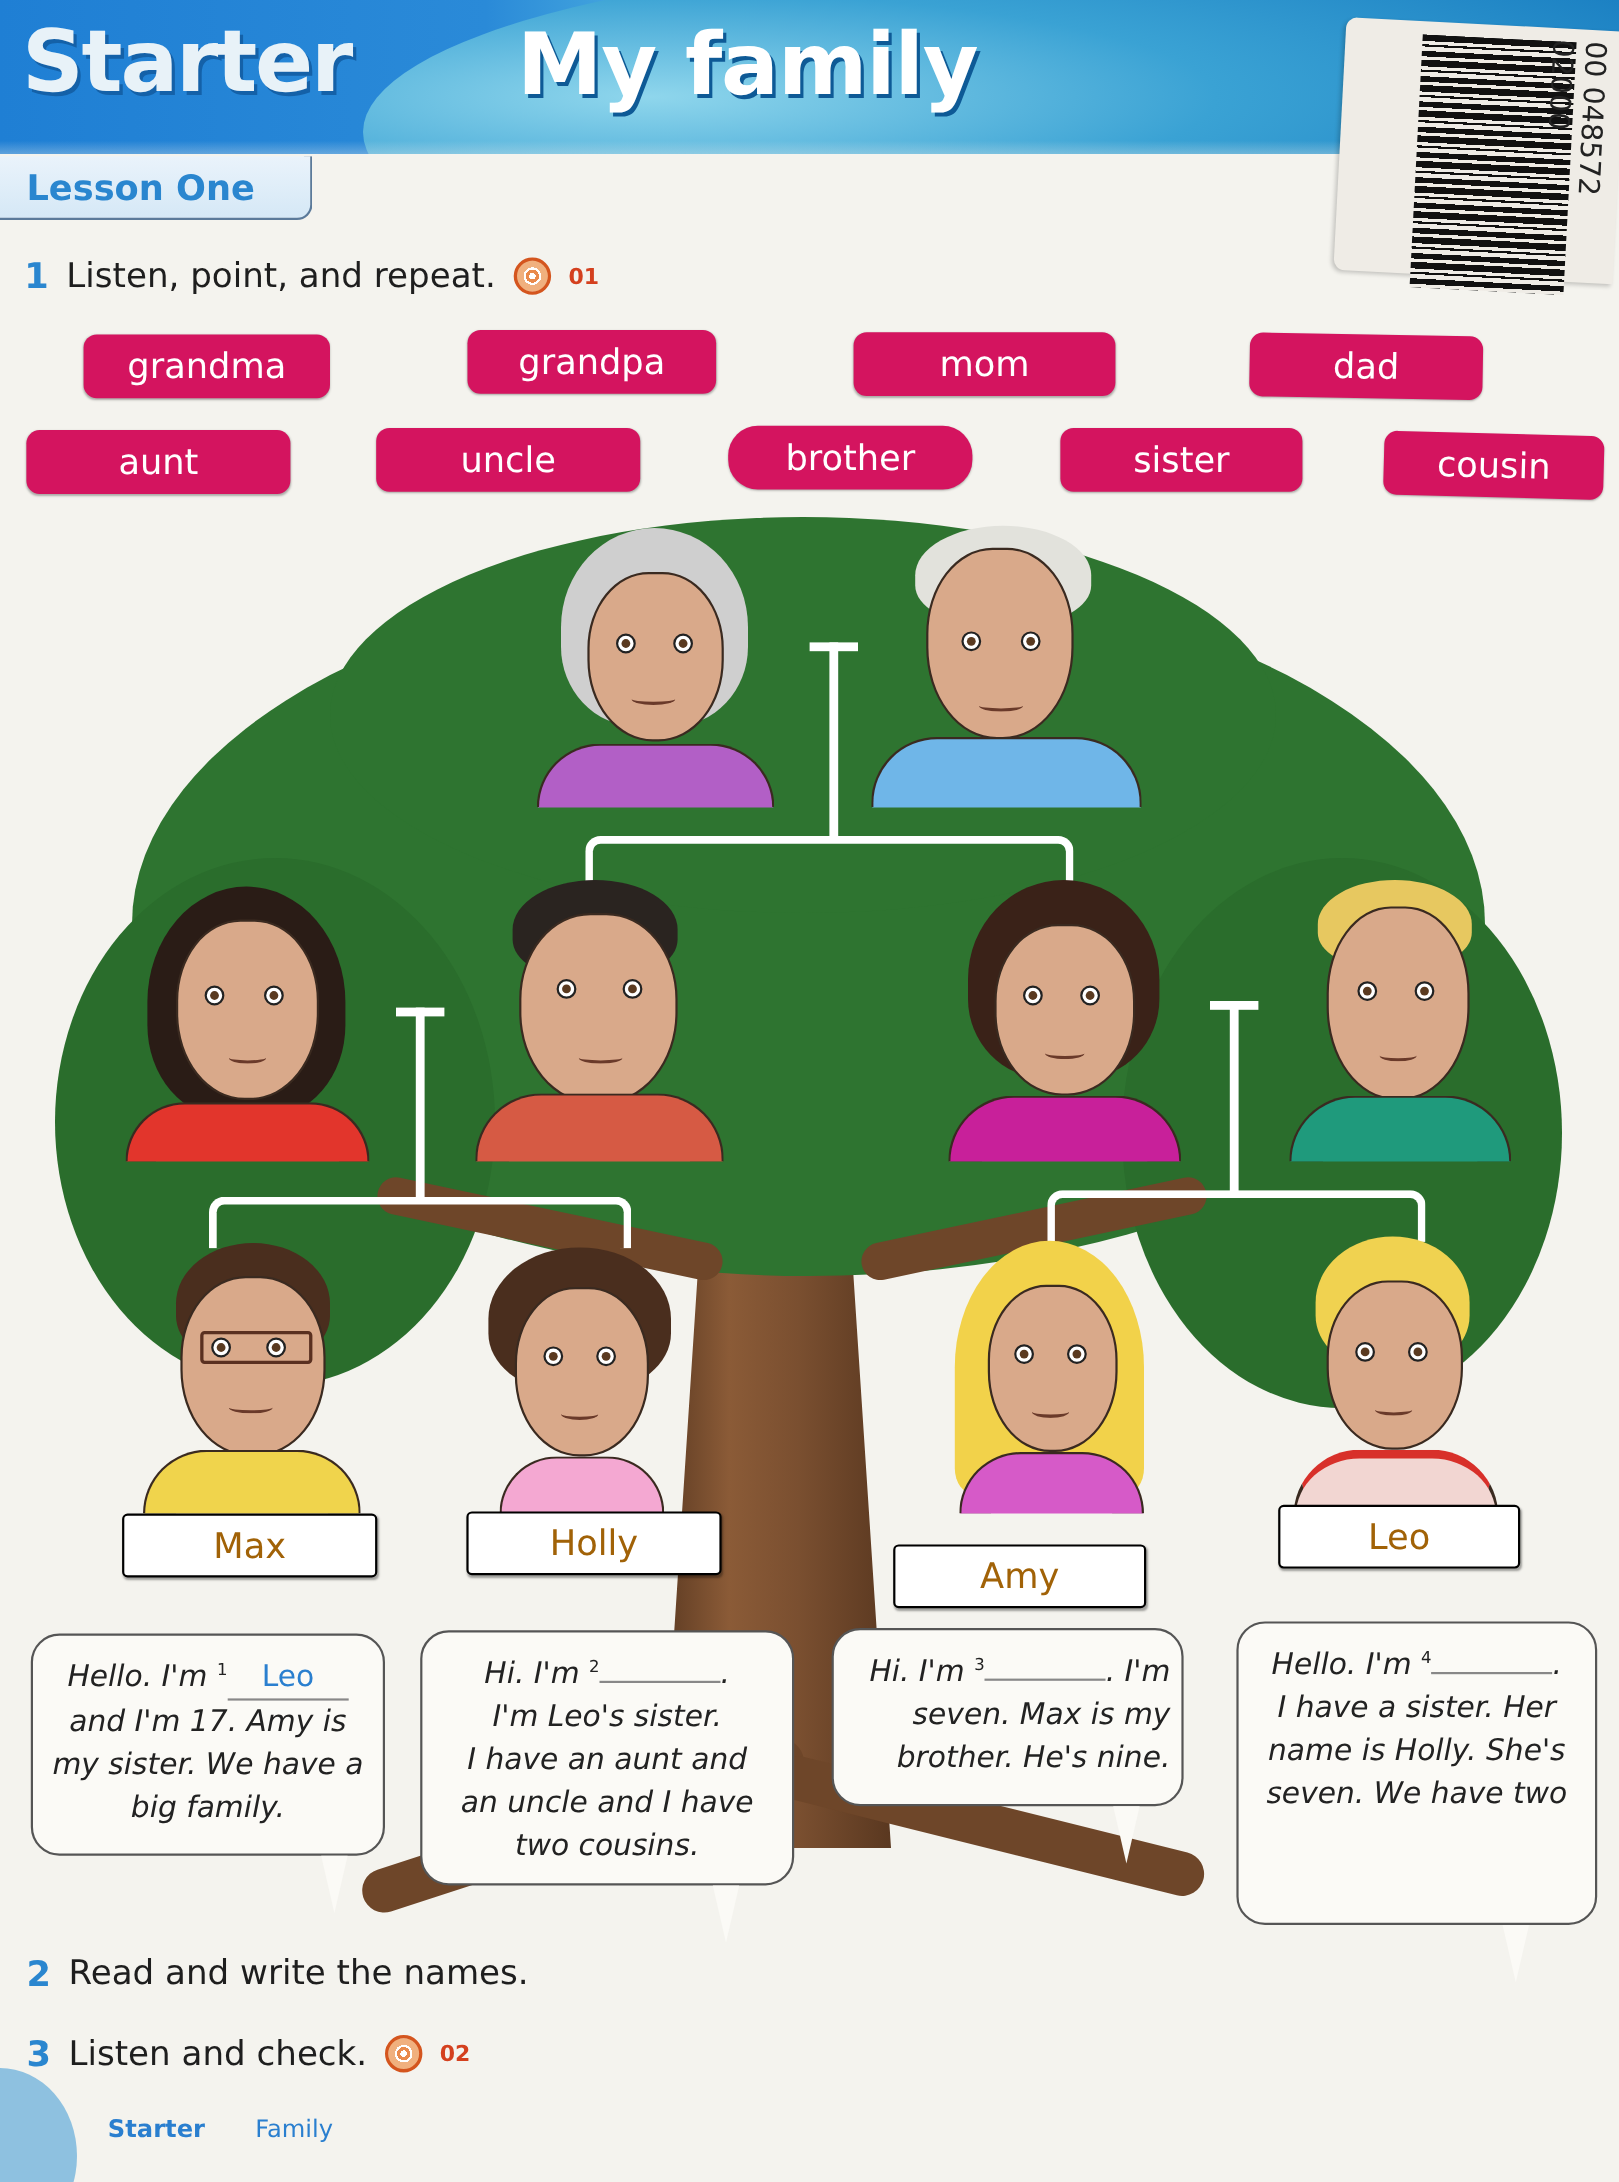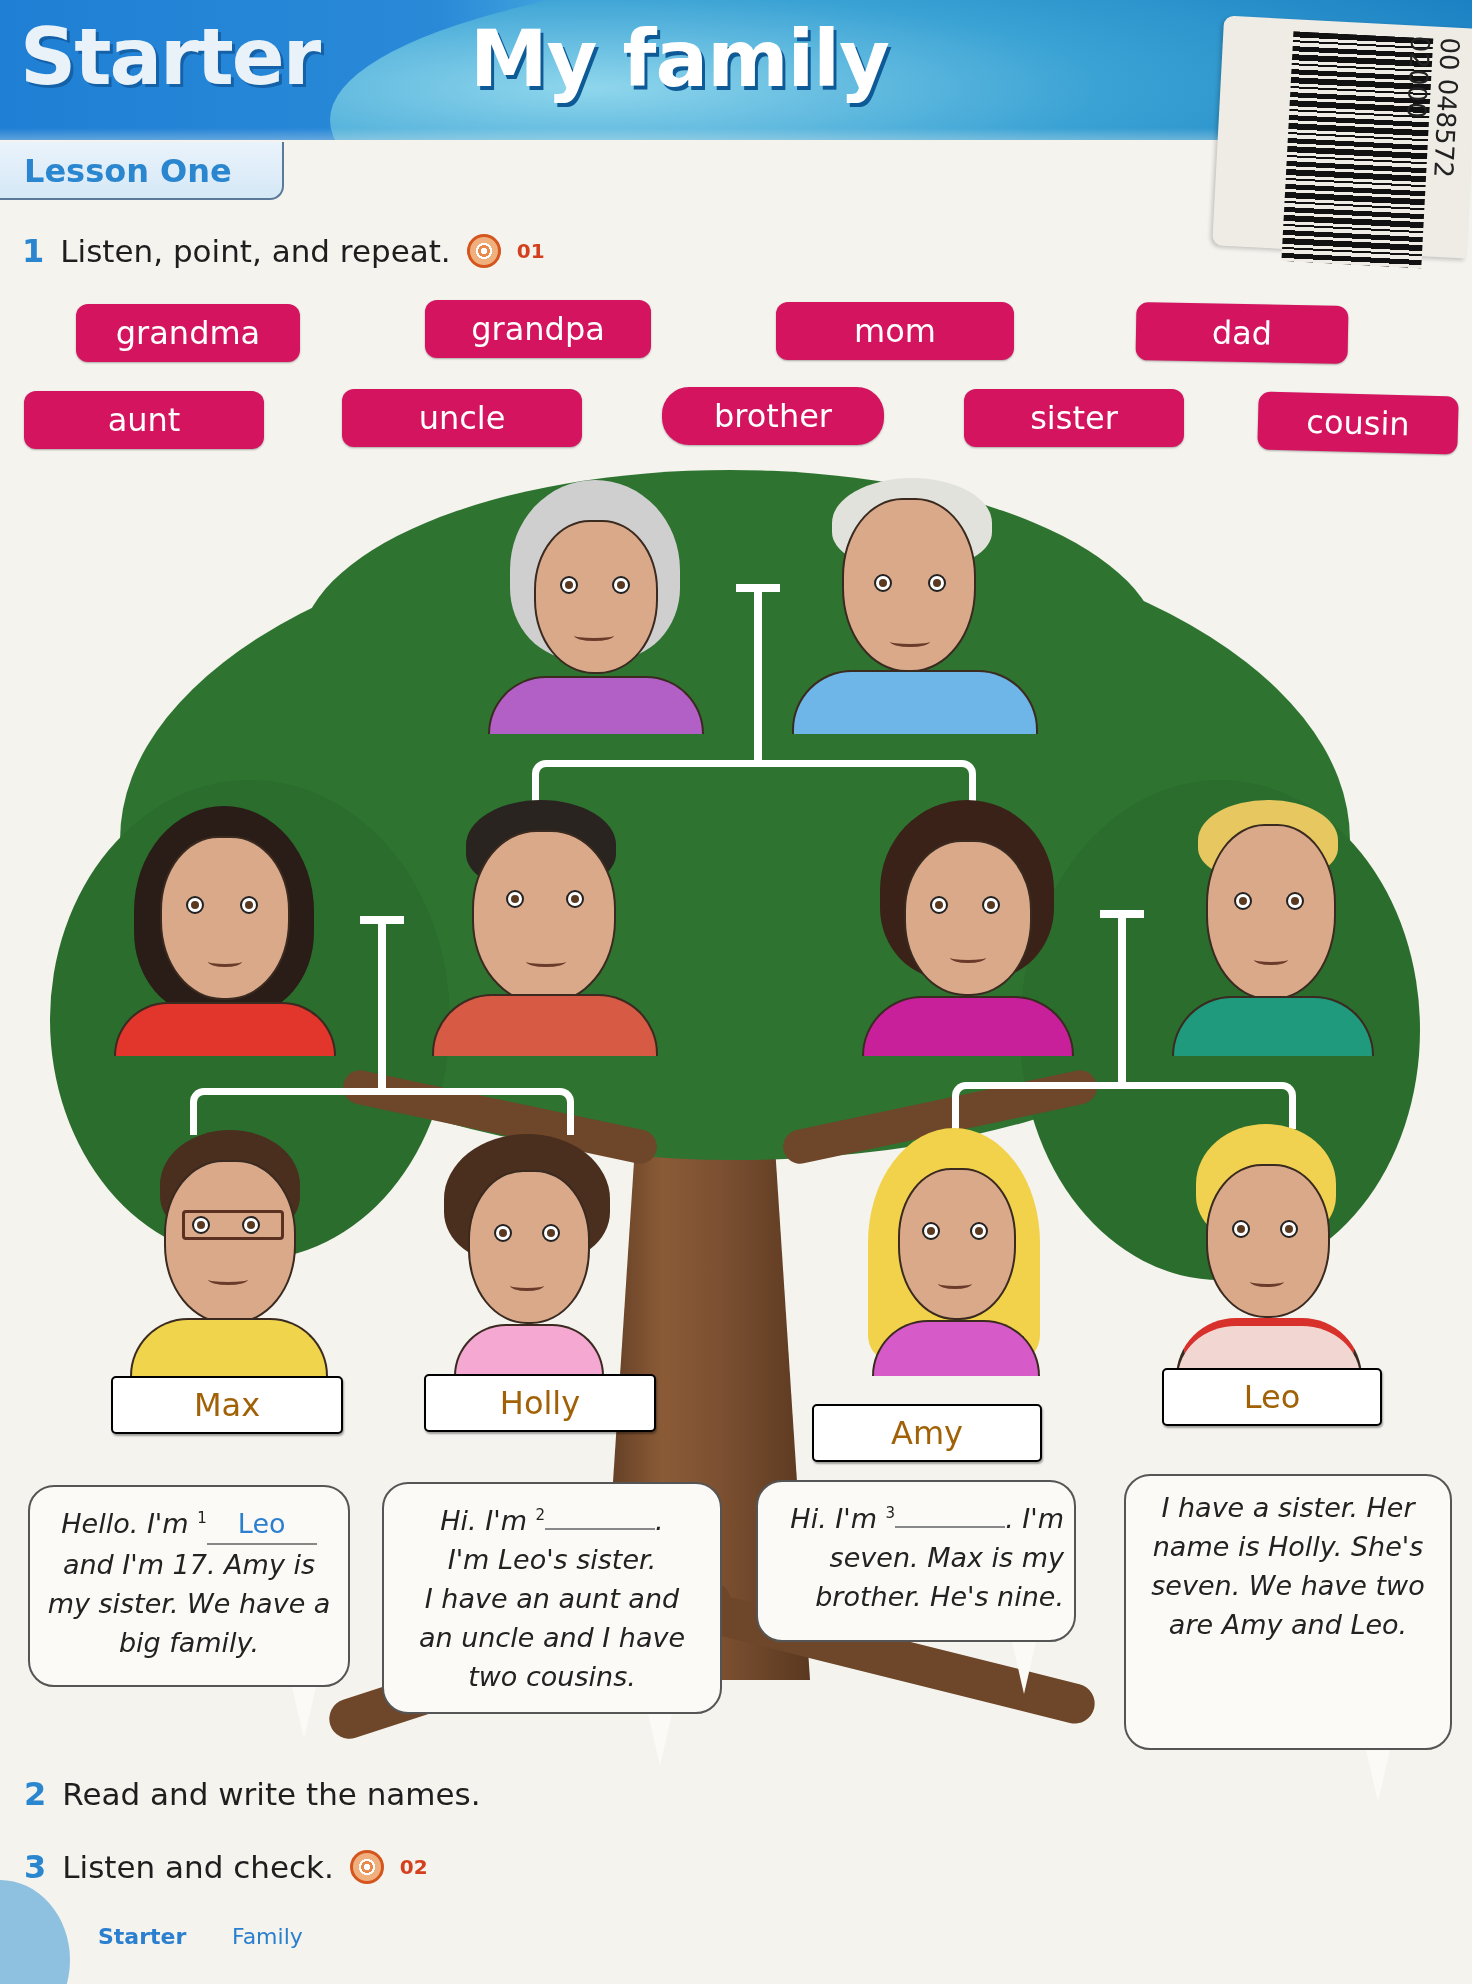--- a/index.html
+++ b/index.html
@@ -290,24 +290,24 @@
 </div>
 
 <div class="bubble" style="left:756px; top:1480px; width:320px; height:162px;text-align:right;">
   <div><span>Hi. I'm</span> <span class="sup">3</span><span class="blank"></span><span>. I'm</span></div>
   <div>seven. Max is my</div>
   <div>brother. He's nine.</div>
   <div class="tail" style="left:254px; top:160px;"></div>
 </div>
 
 <div class="bubble" style="left:1124px; top:1474px; width:328px; height:276px;">
+  <div><span>Hello. I'm</span> <span class="sup">4</span><span class="blank"></span><span>.</span></div>
   <div>I have a sister. Her</div>
   <div>name is Holly. She's</div>
   <div>seven. We have two</div>
-  <div>are Amy and Leo.</div>
   <div class="tail" style="left:240px; top:274px;"></div>
 </div>
 
 <div class="instr" style="left:24px; top:1775px;">
   <span class="num">2</span>
   <span class="txt">Read and write the names.</span>
 </div>
 <div class="instr" style="left:24px; top:1848px;">
   <span class="num">3</span>
   <span class="txt">Listen and check.</span>

